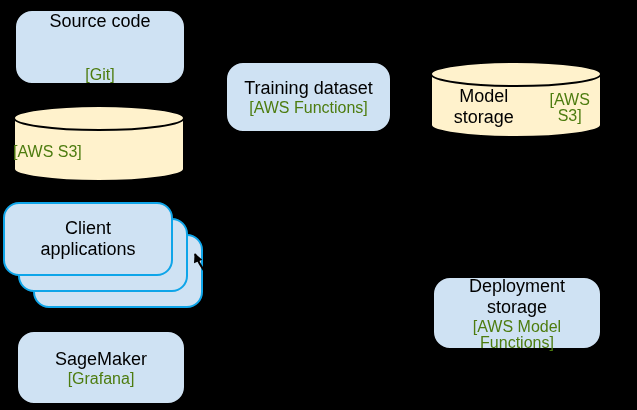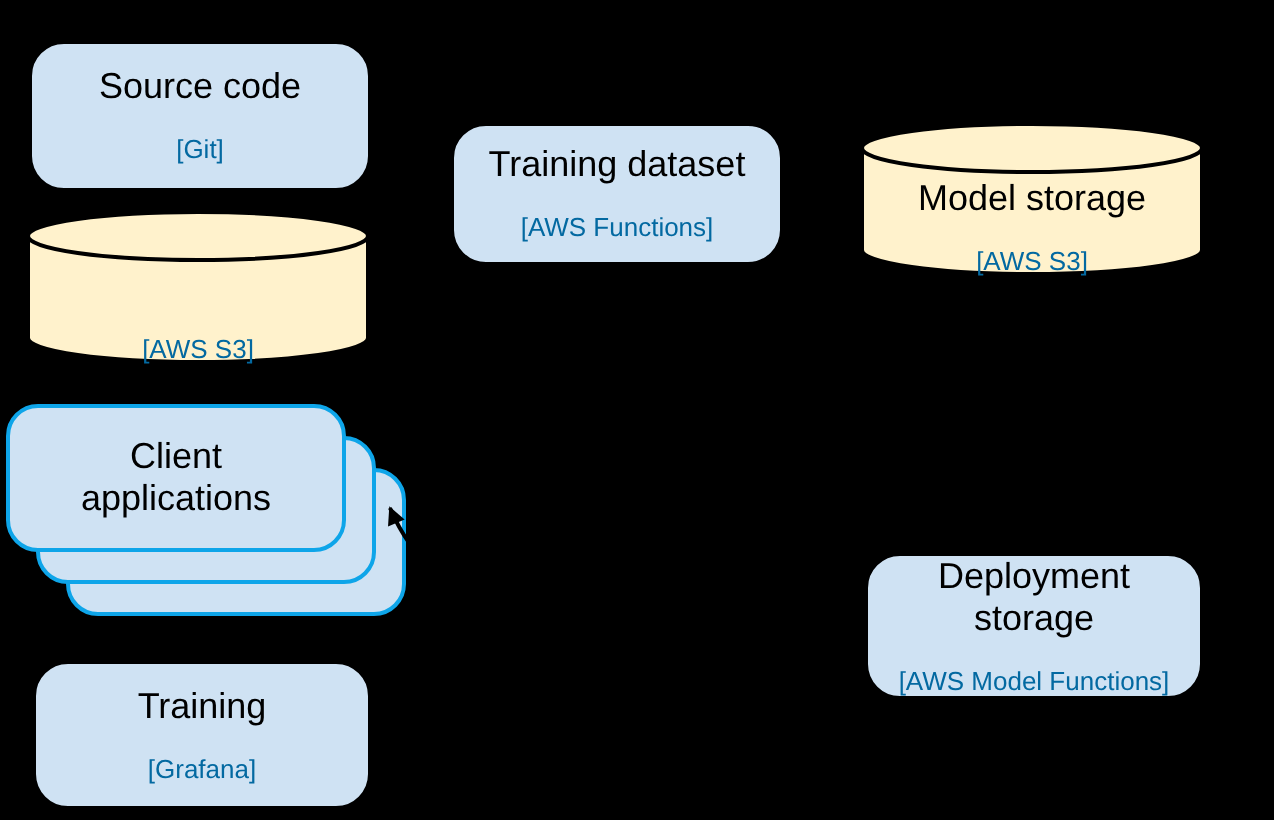--- a/index.html
+++ b/index.html
@@ -35,45 +35,45 @@
     justify-content: center;
     text-align: center;
   }
   .label {
     font-size: 18px;
     line-height: 21px;
     color: #000;
     white-space: pre-line;
   }
   .sublabel {
-    font-size: 13px;
+    font-size: 16px;
     line-height: 16px;
-    color: #0369a1;
+    color: #4d7c0f;
     white-space: pre-line;
-    margin-top: 13px;
+    margin-top: 1px;
   }
   .cyl { position: absolute; }
   .cyl svg { position: absolute; left: 0; top: 0; }
   .cyl .txt {
     position: absolute;
     left: 0; right: 0; top: 14px; bottom: 0;
     display: flex;
-    flex-direction: column;
+    flex-direction: row;
     align-items: center;
-    justify-content: flex-end;
+    justify-content: flex-start;
     text-align: center;
   }
   .edge-overlay {
     position: absolute;
     left: 0; top: 0;
     z-index: 10;
     pointer-events: none;
   }
   
-  #n-source   { left: 14px;  top: 20px;   width: 172px; height: 76px; }
+  #n-source   { left: 14px;  top: 9px;   width: 172px; height: 76px; justify-content: space-between; }
   #n-trainpl  { left: 225px; top: 61px;  width: 167px; height: 72px; }
   #n-api      { left: 239px; top: 276px; width: 167px; height: 74px; }
   #n-deploy   { left: 432px; top: 276px; width: 170px; height: 74px; }
   #n-dash     { left: 16px;  top: 330px; width: 170px; height: 75px; }
   #n-dataset  { left: 13px;  top: 105px; width: 172px; height: 78px; }
   #n-storage  { left: 430px; top: 61px;  width: 172px; height: 78px; }
   #n-client-back  { left: 33px; top: 234px; width: 170px; height: 74px; z-index: 1; }
   #n-client-mid   { left: 18px; top: 218px; width: 170px; height: 74px; z-index: 2; }
   #n-client-front { left: 3px;  top: 202px; width: 170px; height: 74px; z-index: 3; }
 </style>
@@ -121,21 +121,21 @@
   </div>
 
 
   <div class="node" id="n-deploy" style="background-color: rgb(207, 226, 243);">
     <div class="label">Deployment
 storage</div>
     <div class="sublabel">[AWS Model Functions]</div>
   </div>
 
   <div class="node" id="n-dash" style="background-color: rgb(207, 226, 243);">
-    <div class="label">Training</div>
+    <div class="label">SageMaker</div>
     <div class="sublabel">[Grafana]</div>
   </div>
 
   <svg class="edge-overlay" width="637" height="410" viewBox="0 0 637 410">
     <defs>
       <marker id="arrowhead" viewBox="0 0 10 10" refX="9" refY="5" markerWidth="11" markerHeight="9" orient="auto" markerUnits="userSpaceOnUse">
         <path d="M0,0 L10,5 L0,10 Z" fill="#000"></path>
       </marker>
     </defs>
     <path d="M 256 304 C 224 296 206 280 195 254" fill="none" stroke-width="2" marker-end="url(#arrowhead)" stroke="#000000"></path>

